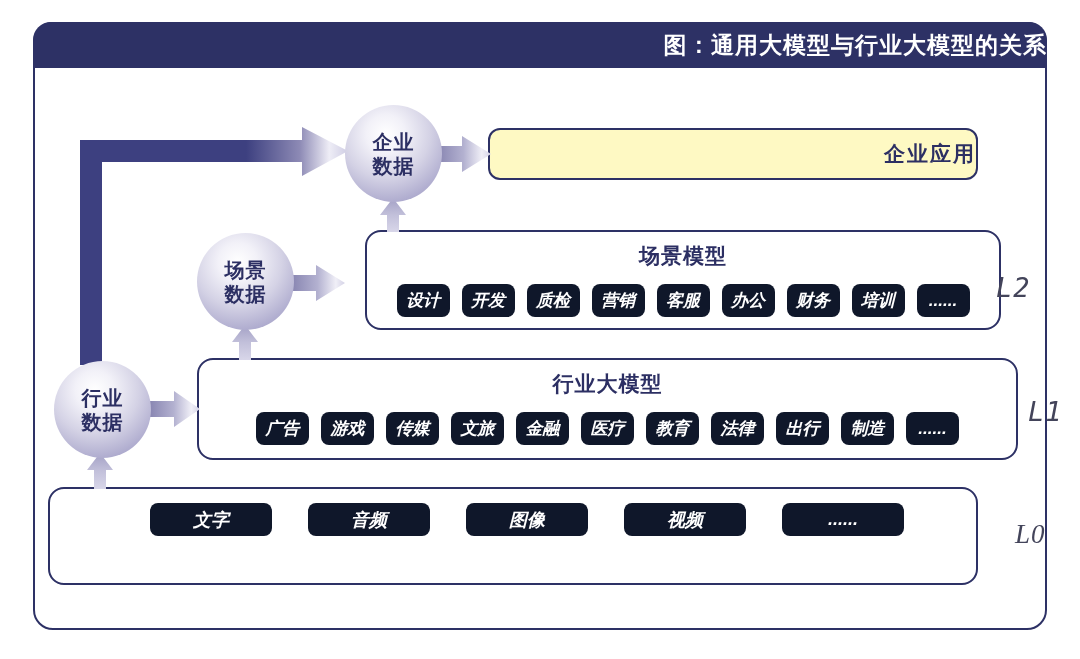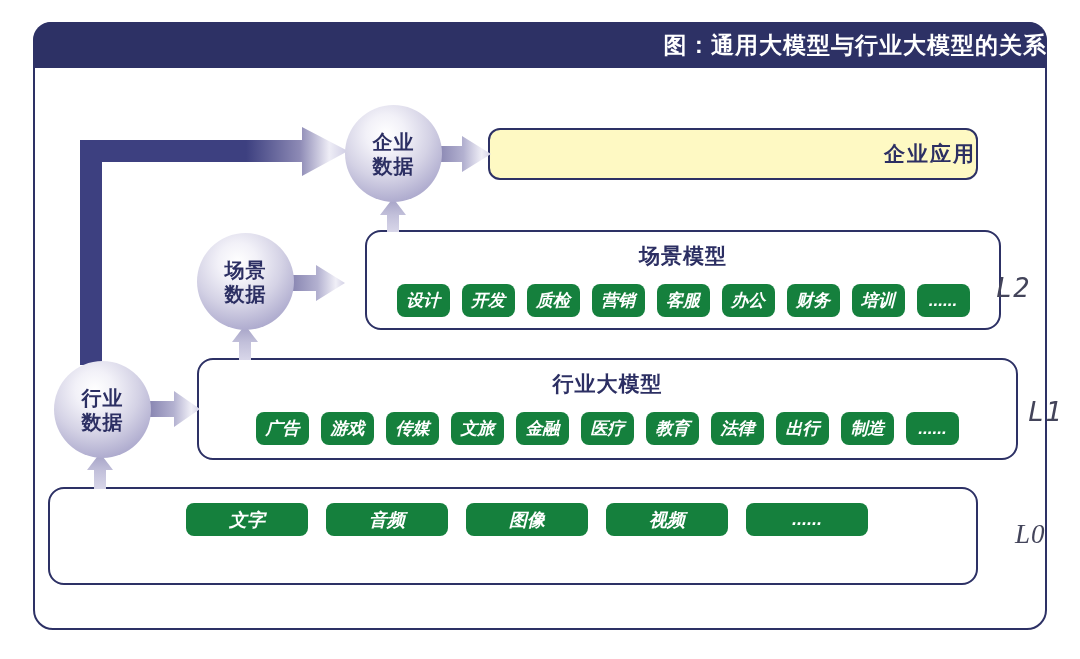--- a/index.html
+++ b/index.html
@@ -18,23 +18,23 @@
   }
   .titlebar span{color:#ffffff;font-size:23px;font-weight:bold;letter-spacing:1px;}
   .mbox{
     position:absolute;background:#ffffff;border:2px solid #2d3165;border-radius:16px;
     box-sizing:border-box;display:flex;flex-direction:column;align-items:center;
   }
   .mbox .mtitle{
     color:#2c2f63;font-size:21px;font-weight:bold;margin-top:10px;letter-spacing:1px;
   }
   .tagrow{display:flex;justify-content:center;align-items:center;gap:12px;margin-top:14px;}
-  .tagrow.widegap{gap:18px;margin-left:28px;}
+  .tagrow.widegap{gap:36px;margin-left:28px;}
   .tag{
-    background:#15803d;color:#ffffff;font-weight:bold;font-style:italic;font-size:17px;
+    background:#0f172a;color:#ffffff;font-weight:bold;font-style:italic;font-size:17px;
     width:53px;height:33px;border-radius:8px;display:flex;align-items:center;justify-content:center;
     letter-spacing:0px;
   }
   .tag.wide{width:122px;height:33px;font-size:18px;border-radius:8px;}
   .appbox{
     position:absolute;left:488px;top:128px;width:490px;height:52px;
     background:#fef9c3;border:2px solid #2d3165;border-radius:12px;box-sizing:border-box;
     display:flex;align-items:center;justify-content:flex-end;
   }
   .appbox span{color:#2c2f63;font-size:21px;font-weight:bold;letter-spacing:2px;}

